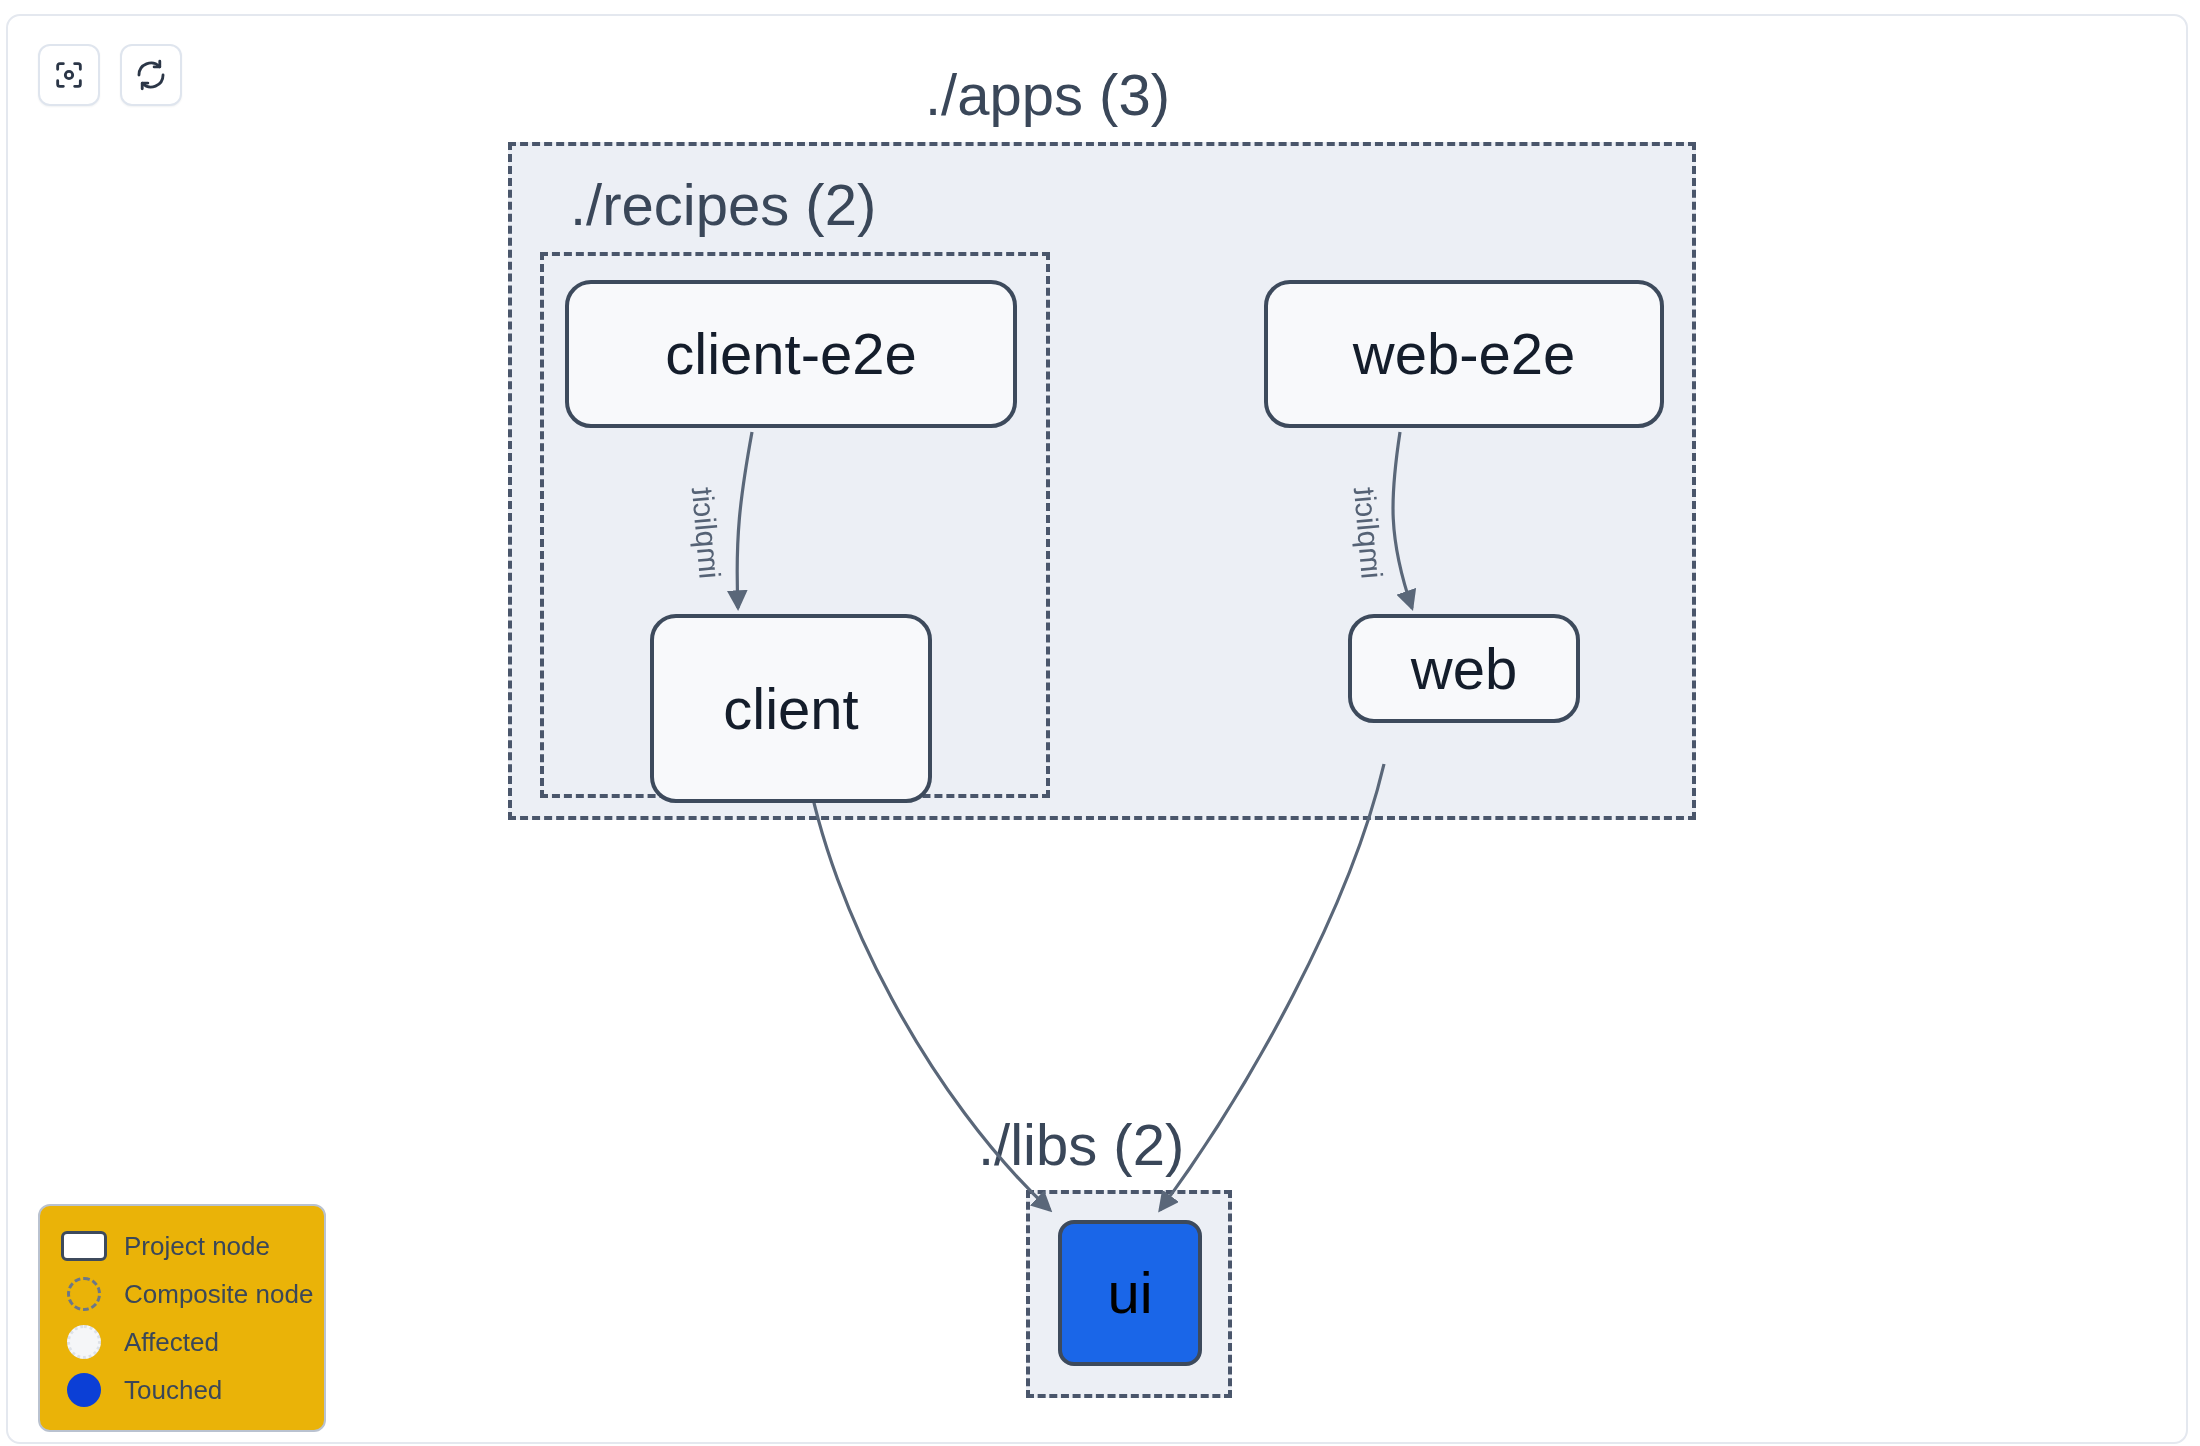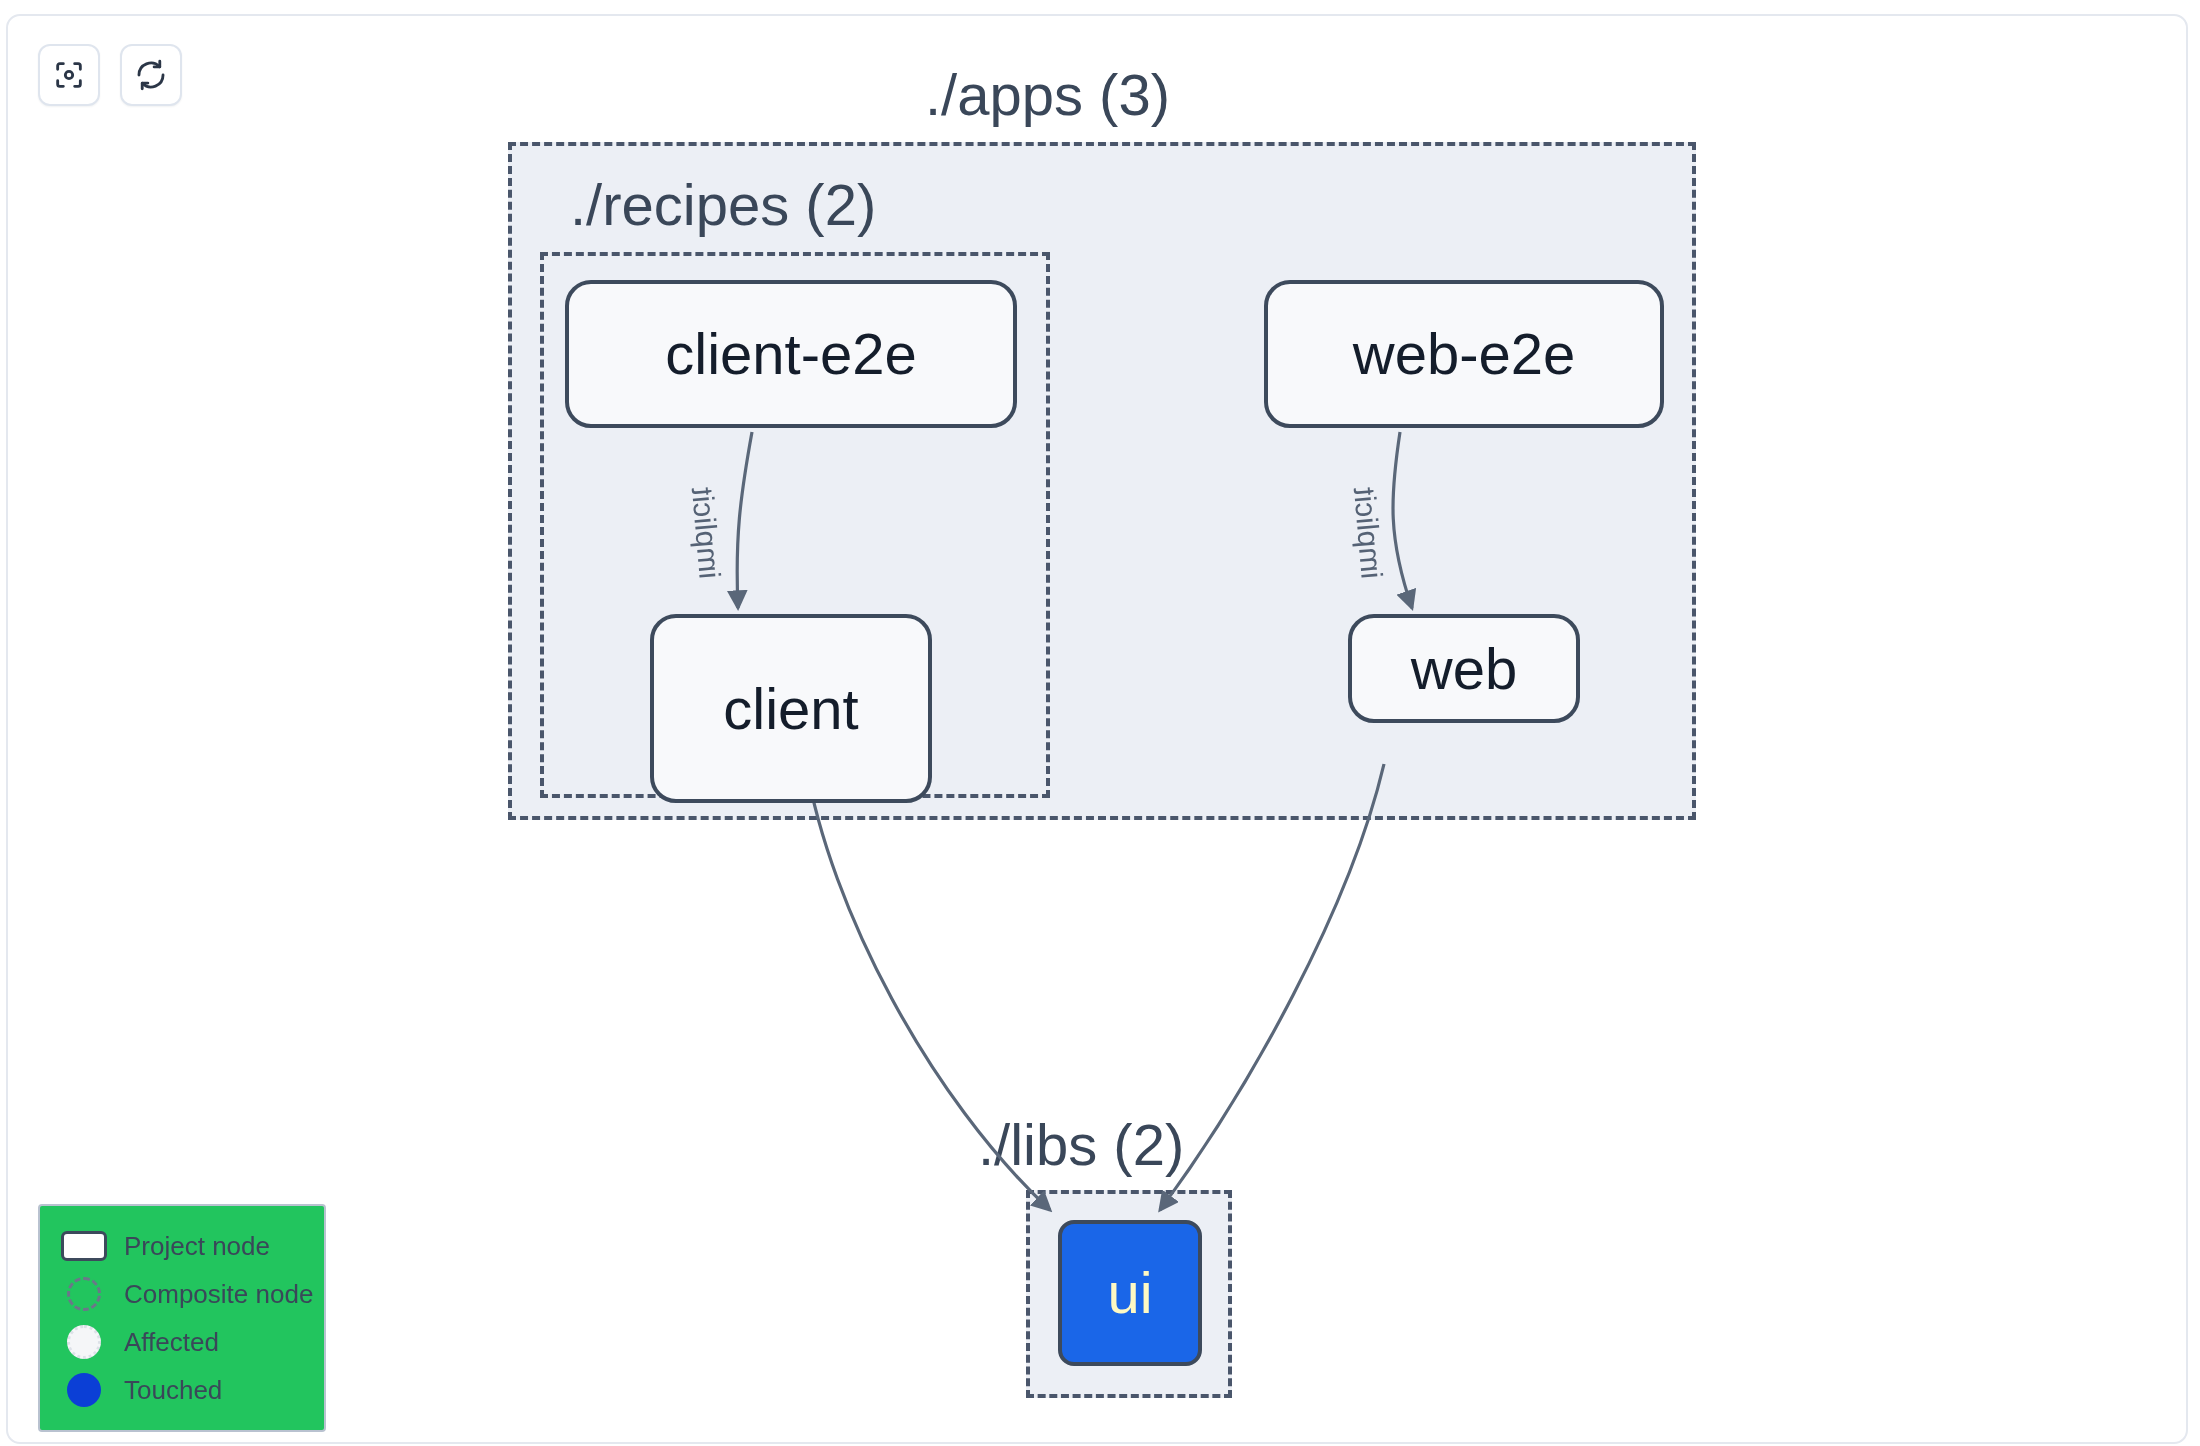--- a/index.html
+++ b/index.html
@@ -107,21 +107,21 @@
     cursor: pointer;
   }
   #node-client-e2e { left: 565px;  top: 272px;  width: 452px; height: 148px; }
   #node-web-e2e    { left: 1264px; top: 272px;  width: 400px; height: 148px; }
   #node-client     { left: 650px;  top: 606px;  width: 282px; height: 189px; }
   #node-web        { left: 1348px; top: 606px;  width: 232px; height: 109px; }
   #node-ui {
     left: 1058px; top: 1212px; width: 144px; height: 146px;
     background: #1a66e8;
     border: 4px solid #3d4a5c;
-    color: #fef9c3;
+    color: #000000;
     border-radius: 16px;
     z-index: 22;
   }
 
   
   .edge-label {
     position: absolute;
     color: #556275;
     font-size: 30px;
     line-height: 1;
@@ -131,23 +131,23 @@
   }
   #edge-label-1 { left: 660px;  top: 510px; transform: rotate(265deg) scale(1,-1); }
   #edge-label-2 { left: 1322px; top: 510px; transform: rotate(265deg) scale(1,-1); }
 
   
   .legend {
     position: absolute;
     left: 38px;
     top: 1196px;
     width: 288px;
-    background: #22c55e;
+    background: #eab308;
     border: 2px solid #b9c2d0;
-    border-radius: 4px;
+    border-radius: 12px;
     padding: 16px 18px;
     box-sizing: border-box;
     z-index: 30;
   }
   .legend-row {
     display: flex;
     align-items: center;
     height: 48px;
   }
   .legend-swatch {

